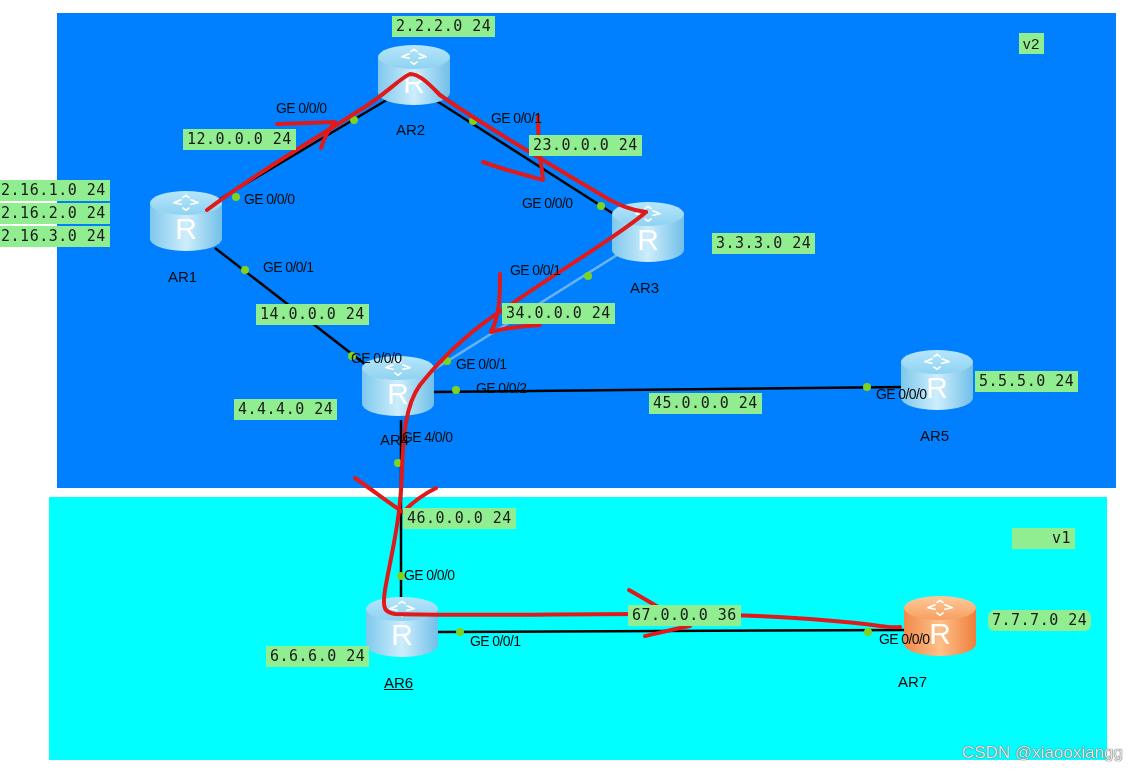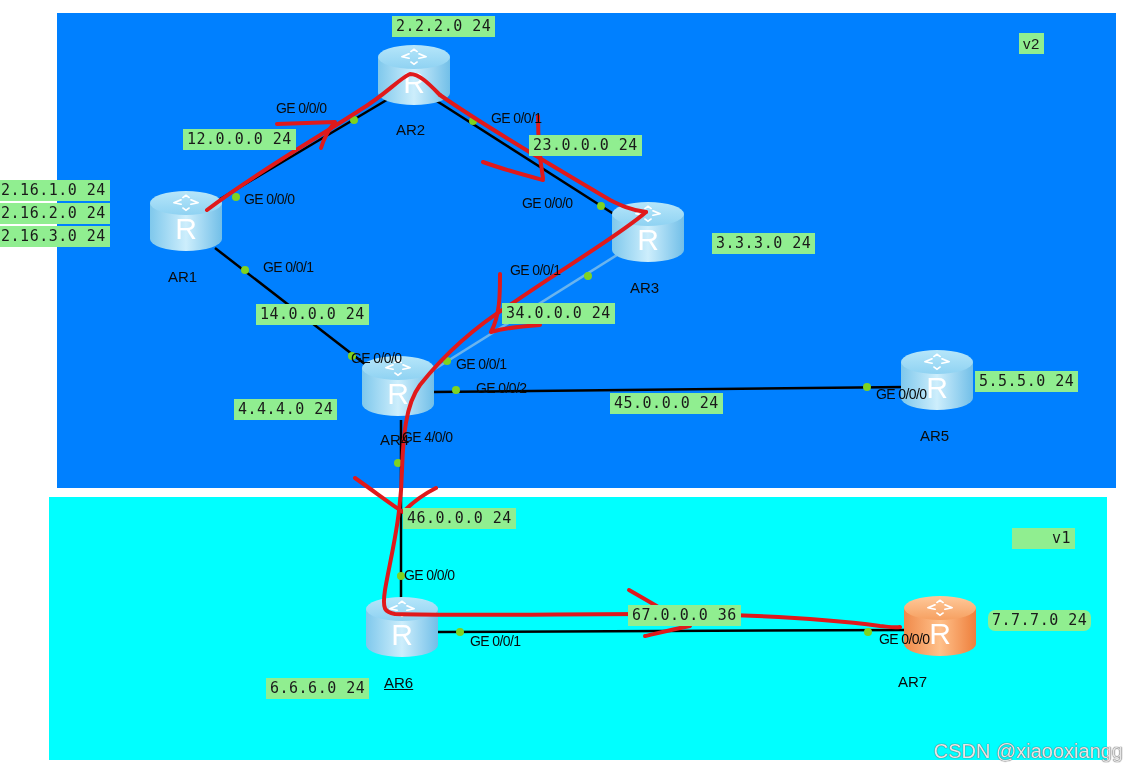--- a/index.html
+++ b/index.html
@@ -4,21 +4,21 @@
 <style>
   html, body { margin: 0; padding: 0; background: #ffffff; }
   body { width: 1137px; height: 771px; position: relative; overflow: hidden; font-family: "Liberation Sans", sans-serif; }
   .zone { position: absolute; }
   #zone-v2 { left: 57px; top: 13px; width: 1059px; height: 475px; background: #0080ff; }
   #zone-v1 { left: 49px; top: 497px; width: 1058px; height: 263px; background: #00ffff; }
   svg#topo { position: absolute; left: 0; top: 0; width: 1137px; height: 771px; }
   .net-label { position: absolute; background: #90ee90; color: #1a1a1a; font-family: "DejaVu Sans Mono", "Liberation Mono", monospace; font-size: 15px; line-height: 21px; padding: 0 4px; white-space: pre; letter-spacing: 0.5px; }
   .port-label { position: absolute; color: #0a0a0a; font-family: "Liberation Sans", sans-serif; font-size: 14px; letter-spacing: -0.6px; white-space: nowrap; }
   .dev-label { position: absolute; color: #0a0a0a; font-family: "Liberation Sans", sans-serif; font-size: 15px; white-space: nowrap; }
-  .watermark { position: absolute; right: 14px; bottom: 8px; font-family: "Liberation Sans", sans-serif; font-size: 20px; color: #e6e6e6; text-shadow: 0 0 1px #555, 0 0 1px #555; }
+  .watermark { position: absolute; right: 14px; bottom: 8px; font-family: "Liberation Sans", sans-serif; font-size: 17px; color: #e6e6e6; text-shadow: 0 0 1px #555, 0 0 1px #555; }
 </style>
 </head>
 <body>
 
 <div class="zone" id="zone-v2"></div>
 <div class="zone" id="zone-v1"></div>
 
 <svg id="topo" viewBox="0 0 1137 771" xmlns="http://www.w3.org/2000/svg">
   <defs>
     <linearGradient id="blueBody" x1="0" x2="1" y1="0" y2="0">
@@ -132,25 +132,25 @@
 <div class="net-label" style="left:392px;top:16px;">2.2.2.0 24</div>
 <div class="net-label" style="left:183px;top:129px;">12.0.0.0 24</div>
 <div class="net-label" style="left:-22px;top:180px;padding-left:4px;">172.16.1.0 24</div>
 <div class="net-label" style="left:-22px;top:203px;padding-left:4px;">172.16.2.0 24</div>
 <div class="net-label" style="left:-22px;top:226px;padding-left:4px;">172.16.3.0 24</div>
 <div class="net-label" style="left:529px;top:135px;text-align:right;">23.0.0.0 24</div>
 <div class="net-label" style="left:712px;top:233px;">3.3.3.0 24</div>
 <div class="net-label" style="left:256px;top:304px;">14.0.0.0 24</div>
 <div class="net-label" style="left:502px;top:303px;">34.0.0.0 24</div>
 <div class="net-label" style="left:234px;top:399px;">4.4.4.0 24</div>
-<div class="net-label" style="left:610px;top:393px;">45.0.0.0 24</div>
+<div class="net-label" style="left:649px;top:393px;">45.0.0.0 24</div>
 <div class="net-label" style="left:975px;top:371px;">5.5.5.0 24</div>
 <div class="net-label" style="left:403px;top:508px;">46.0.0.0 24</div>
 <div class="net-label" style="left:628px;top:605px;">67.0.0.0 36</div>
-<div class="net-label" style="left:266px;top:678px;">6.6.6.0 24</div>
+<div class="net-label" style="left:266px;top:646px;">6.6.6.0 24</div>
 <div class="net-label" style="left:988px;top:610px;border-radius:7px;">7.7.7.0 24</div>
 
 <div class="net-label" style="left:1019px;top:33px;font-family:'Liberation Sans',sans-serif;">v2</div>
 <div class="net-label" style="left:1012px;top:528px;padding-left:40px;">v1</div>
 
 <div class="port-label" style="left:276px;top:100px;">GE 0/0/0</div>
 <div class="port-label" style="left:491px;top:110px;">GE 0/0/1</div>
 <div class="port-label" style="left:244px;top:191px;">GE 0/0/0</div>
 <div class="port-label" style="left:522px;top:195px;">GE 0/0/0</div>
 <div class="port-label" style="left:263px;top:259px;">GE 0/0/1</div>

